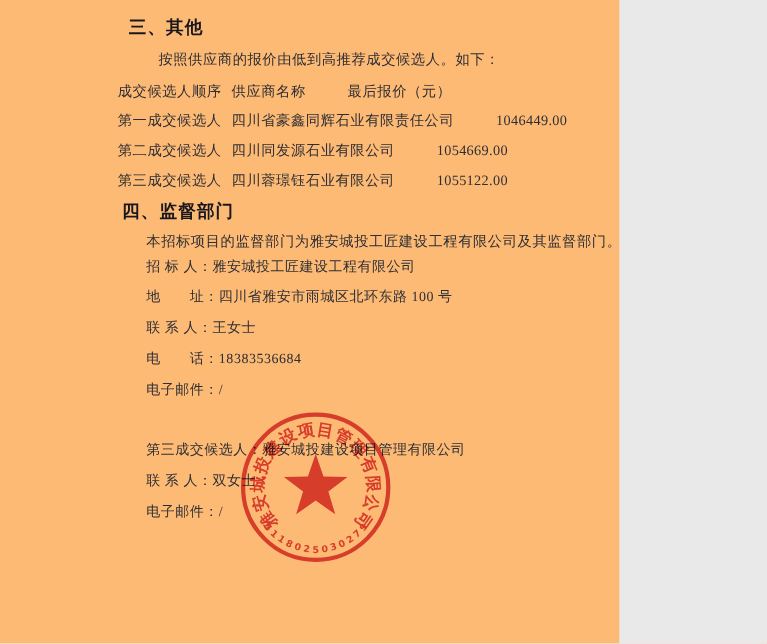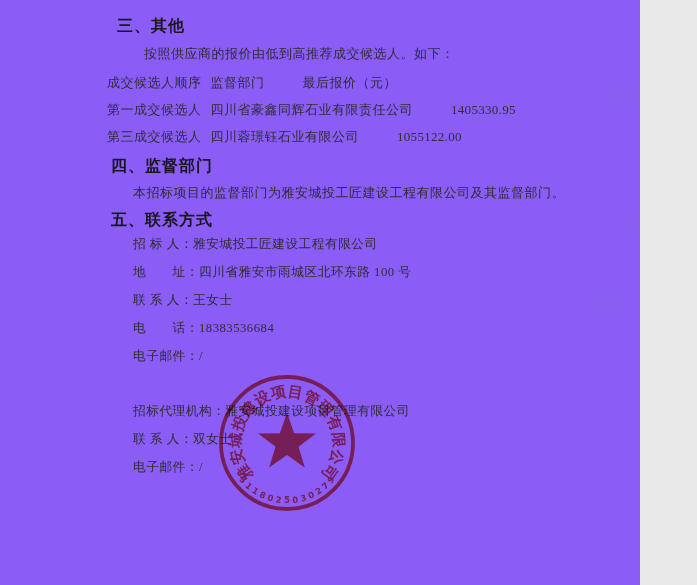--- a/index.html
+++ b/index.html
@@ -1,19 +1,19 @@
 <!DOCTYPE html>
 <html><head>
 <meta charset="utf-8">
 <style>
   html,body{margin:0;padding:0;background:#e9e9e9;}
   .page{
     position:relative;
-    width:640px;height:585px;
-    background:#8b5cf6;
+    width:563px;height:585px;
+    background:#fdba74;
     overflow:hidden;
     font-family:"Liberation Serif","DejaVu Serif",serif;
     color:#2e2e35;
   }
   .content{
     position:absolute;
     left:107px;top:16px;width:520px;
     font-size:13px;
     letter-spacing:0.5px;
   }
@@ -64,38 +64,40 @@
 <div class="page">
 
   <div class="content">
 
     <section>
       <h2 class="h3">三、其他</h2>
       <p class="intro">按照供应商的报价由低到高推荐成交候选人。如下：</p>
 
       <div>
         <div class="trow thead">
-          <span class="cell">成交候选人顺序</span><span class="cell">监督部门</span><span class="cell">最后报价（元）</span>
+          <span class="cell">成交候选人顺序</span><span class="cell">供应商名称</span><span class="cell">最后报价（元）</span>
         </div>
         <div class="trow">
-          <span class="cell">第一成交候选人</span><span class="cell">四川省豪鑫同辉石业有限责任公司</span><span class="cell price">1405330.95</span>
+          <span class="cell">第一成交候选人</span><span class="cell">四川省豪鑫同辉石业有限责任公司</span><span class="cell price">1046449.00</span>
+        </div>
+        <div class="trow">
+          <span class="cell">第二成交候选人</span><span class="cell">四川同发源石业有限公司</span><span class="cell price">1054669.00</span>
         </div>
         <div class="trow">
           <span class="cell">第三成交候选人</span><span class="cell">四川蓉璟钰石业有限公司</span><span class="cell price">1055122.00</span>
         </div>
       </div>
     </section>
 
     <section>
       <h2 class="h4">四、监督部门</h2>
       <p class="body4">本招标项目的监督部门为雅安城投工匠建设工程有限公司及其监督部门。</p>
     </section>
 
     <section>
-      <h2 class="h5">五、联系方式</h2>
 
       <div class="contact">
         <div class="cline">
           <span class="clabel">招 标 人：</span><span>雅安城投工匠建设工程有限公司</span>
         </div>
         <div class="cline">
           <span class="clabel">地　　址：</span><span>四川省雅安市雨城区北环东路 100 号</span>
         </div>
         <div class="cline">
           <span class="clabel">联 系 人：</span><span>王女士</span>
@@ -103,21 +105,21 @@
         <div class="cline">
           <span class="clabel">电　　话：</span><span>18383536684</span>
         </div>
         <div class="cline">
           <span class="clabel">电子邮件：</span><span>/</span>
         </div>
       </div>
 
       <div class="contact agency">
         <div class="cline">
-          <span>招标代理机构：</span><span>雅安城投建设项目管理有限公司</span>
+          <span>第三成交候选人：</span><span>雅安城投建设项目管理有限公司</span>
         </div>
         <div class="cline">
           <span class="clabel">联 系 人：</span><span>双女士</span>
         </div>
         <div class="cline">
           <span class="clabel">电子邮件：</span><span>/</span>
         </div>
       </div>
     </section>
   </div>

